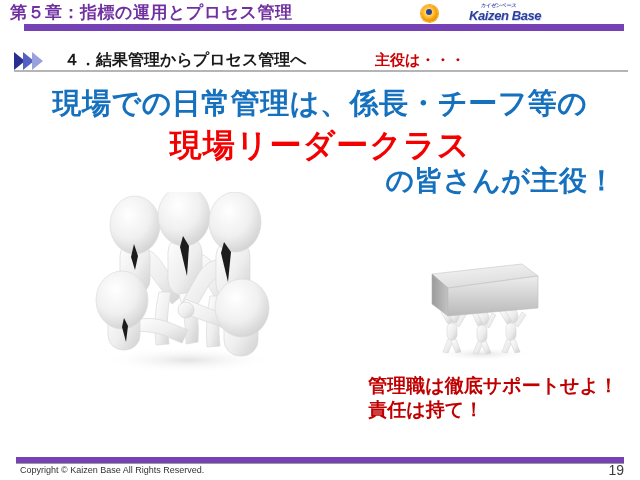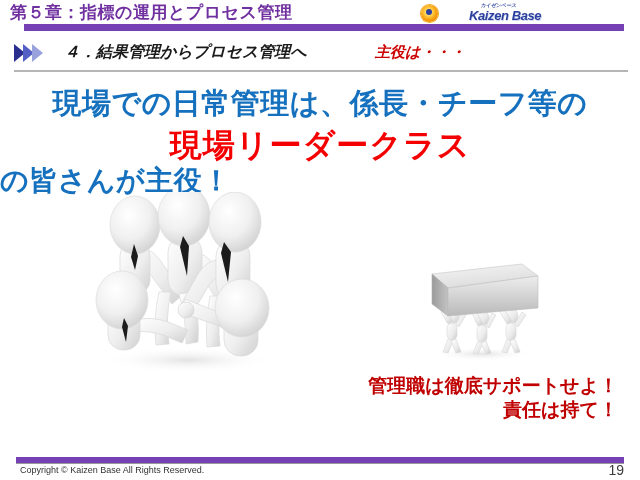--- a/index.html
+++ b/index.html
@@ -93,24 +93,23 @@
     color: #2b3f9e;
     letter-spacing: -0.4px;
     white-space: nowrap;
     text-shadow: 0.6px 0.6px 0 #cfd6ef;
     padding-left: 29px;
   }
 
   
   .subhead {
     position: absolute;
-    top: 40px; left: 0;
+    top: 48px; left: 0;
     width: 528px;
     height: 30px;
-    font-style: italic;
   }
   .chevrons {
     position: absolute;
     left: 14px;
     top: 4px;
     display: flex;
     align-items: center;
   }
   .chev {
     width: 0; height: 0;
@@ -169,20 +168,21 @@
     letter-spacing: 0.5px;
   }
   .hl2 {
     text-align: center;
     font-size: 32px;
     color: #F40000;
     letter-spacing: 1px;
     margin-top: 11px;
   }
   .hl3 {
+    text-align: right;
     padding-right: 24px;
     font-size: 28px;
     color: #1570BE;
     letter-spacing: 0.5px;
     margin-top: 4px;
   }
 
   
   .art-team {
     position: absolute;
@@ -200,21 +200,20 @@
     top: 254px;
     width: 128px;
     height: 108px;
   }
 
   
   .msg {
     position: absolute;
     right: 22px;
     top: 374px;
-    text-align: right;
   }
   .msg-line {
     font-size: 19px;
     font-weight: bold;
     color: #C00000;
     line-height: 1.28;
     white-space: nowrap;
   }
 
   

